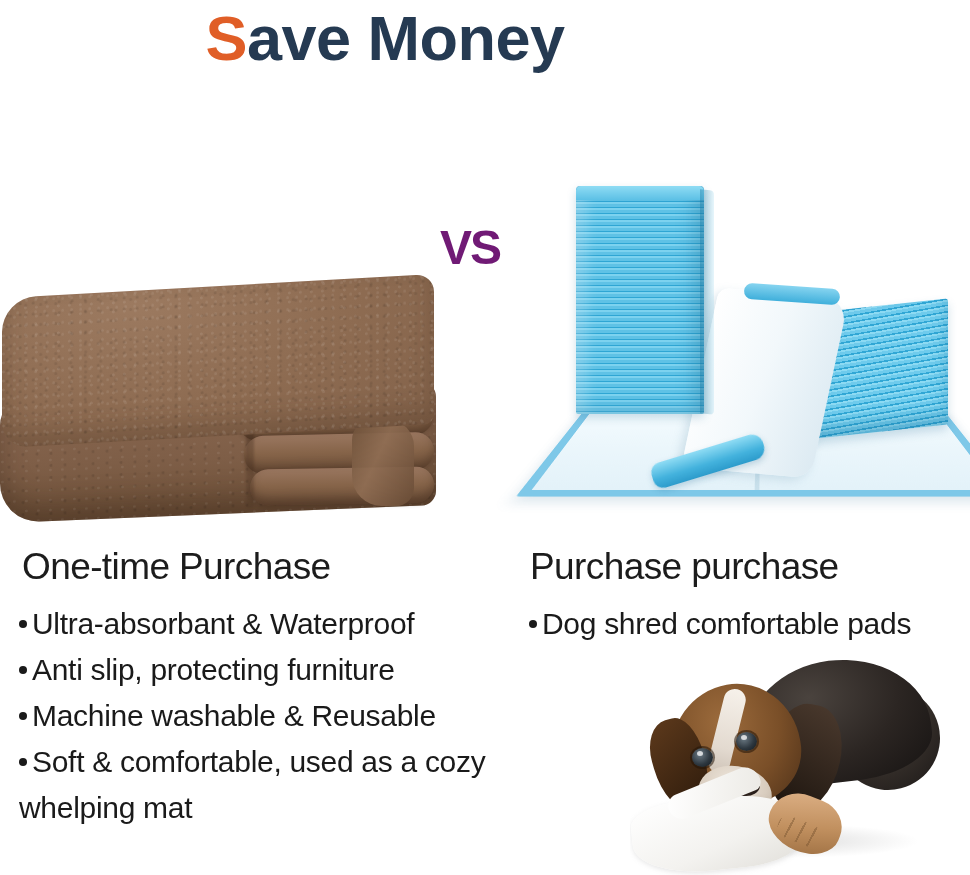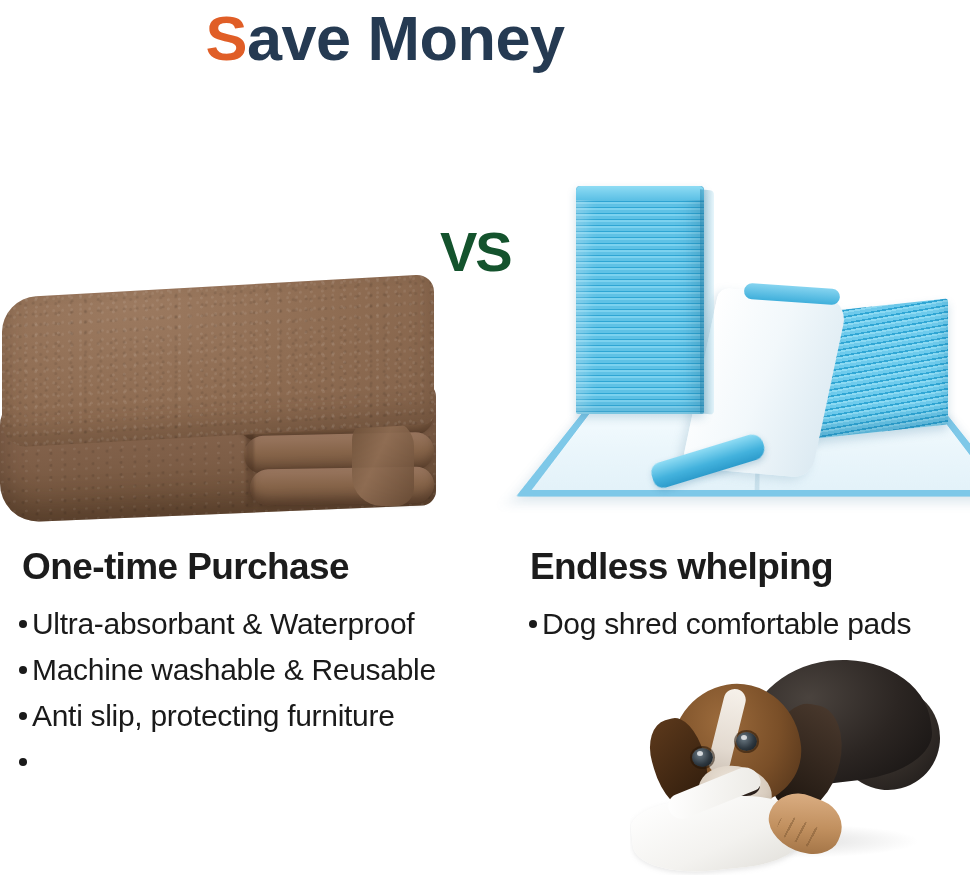--- a/index.html
+++ b/index.html
@@ -33,23 +33,23 @@
   .headline-line { display: block; }
   .hl-line1 { padding-left: 0px; }
   .hl-line2 { padding-left: 36px; }
   .drop-cap { color: #E05E27; }
 
   
   .vs-badge {
     position: absolute;
     left: 440px;
     top: 224px;
-    font-size: 56px;
+    font-size: 48px;
     font-weight: bold;
-    color: #14532d;
+    color: #701a75;
     letter-spacing: -2px;
     line-height: 1;
   }
 
   
   .blanket-wrap {
     position: absolute;
     left: 0px;
     top: 278px;
     width: 440px;
@@ -251,21 +251,21 @@
     height: 26px;
     background: linear-gradient(180deg, #8FDCF4 0%, #43B2DD 60%, #2C9BCB 100%);
     border-radius: 10px 12px 12px 10px;
     transform: rotate(-17deg);
     box-shadow: 0 3px 6px rgba(40,110,150,.25);
   }
 
   
   .col-heading {
     position: absolute;
-    font-weight: bold;
+    font-weight: normal;
     font-size: 37px;
     line-height: 42px;
     color: #1C1C1C;
     letter-spacing: -0.6px;
     white-space: nowrap;
   }
   .col-left-heading { left: 22px; top: 546px; }
   .col-right-heading { left: 530px; top: 546px; }
 
   .bullet-list {
@@ -488,26 +488,26 @@
   <div class="pad-stack-side"></div>
   <div class="pad-drape"></div>
   <div class="pad-drape-edge"></div>
   <div class="pad-stack-tall"></div>
   <div class="pad-tab"></div>
 </div>
 
 <div class="col-heading col-left-heading">One-time Purchase</div>
 <ul class="bullet-list bullets-left">
   <li class="bullet-item"><span class="dot"></span><span class="bullet-text">Ultra-absorbant &amp; Waterproof</span></li>
+  <li class="bullet-item"><span class="dot"></span><span class="bullet-text">Anti slip, protecting furniture</span></li>
   <li class="bullet-item"><span class="dot"></span><span class="bullet-text">Machine washable &amp; Reusable</span></li>
-  <li class="bullet-item"><span class="dot"></span><span class="bullet-text">Anti slip, protecting furniture</span></li>
-  <li class="bullet-item"><span class="dot"></span></li>
+  <li class="bullet-item"><span class="dot"></span><span class="bullet-text">Soft &amp; comfortable, used as a cozy whelping mat</span></li>
 </ul>
 
-<div class="col-heading col-right-heading">Endless whelping</div>
+<div class="col-heading col-right-heading">Purchase purchase</div>
 <ul class="bullet-list bullets-right">
   <li class="bullet-item"><span class="dot"></span><span class="bullet-text">Dog shred comfortable pads</span></li>
 </ul>
 
 <div class="puppy-wrap">
   <div class="puppy-shadow"></div>
   <div class="pup-hip"></div>
   <div class="pup-body"></div>
   <div class="pup-ear-r"></div>
   <div class="pup-head"></div>

